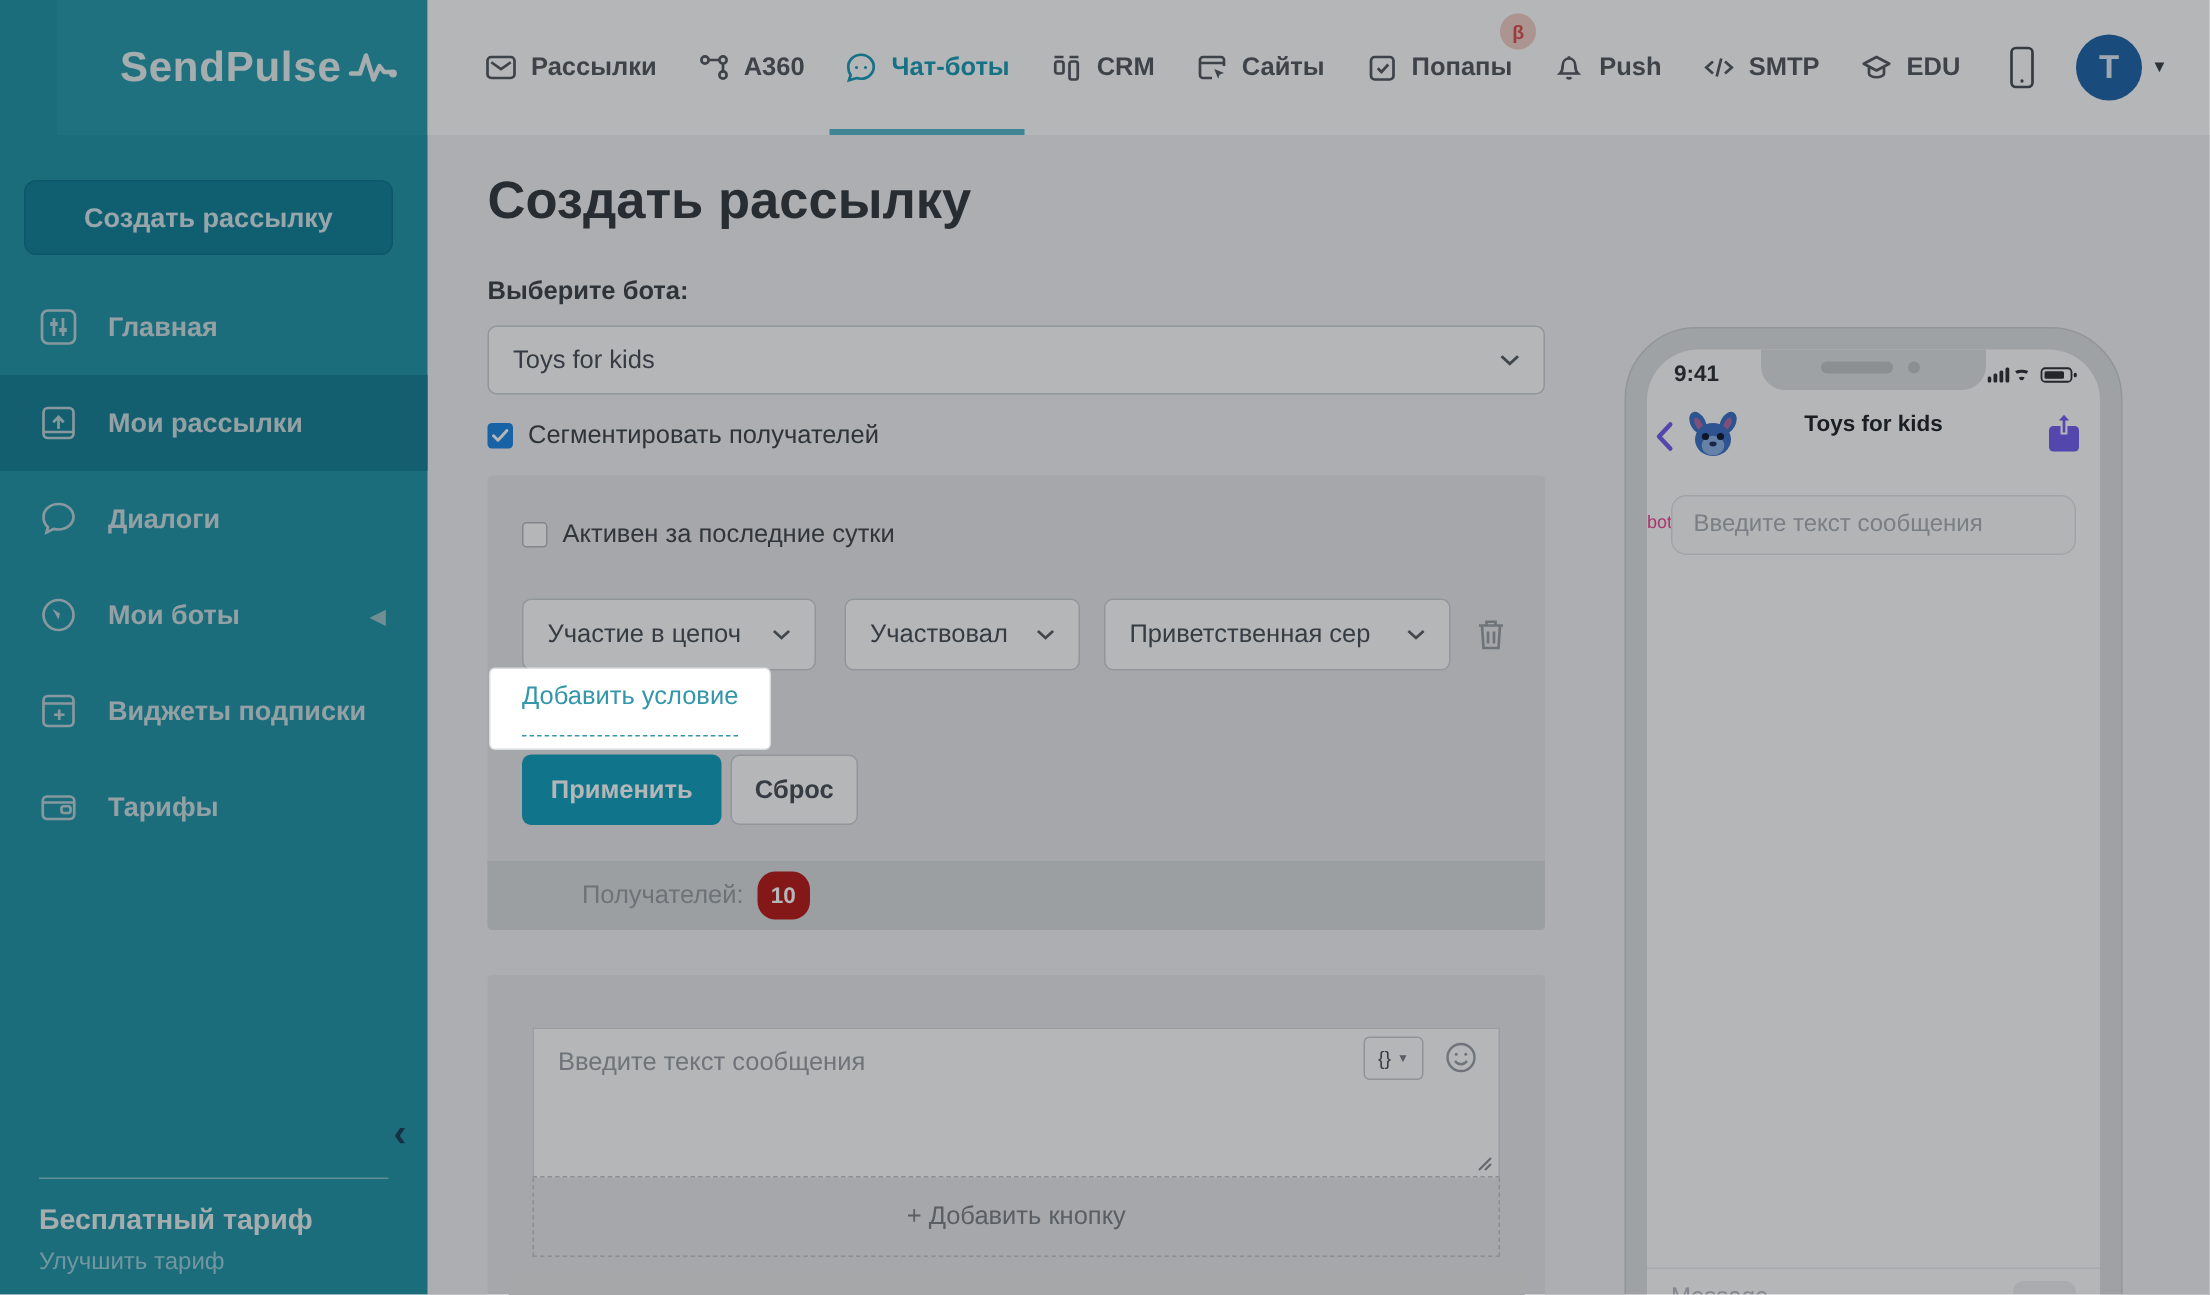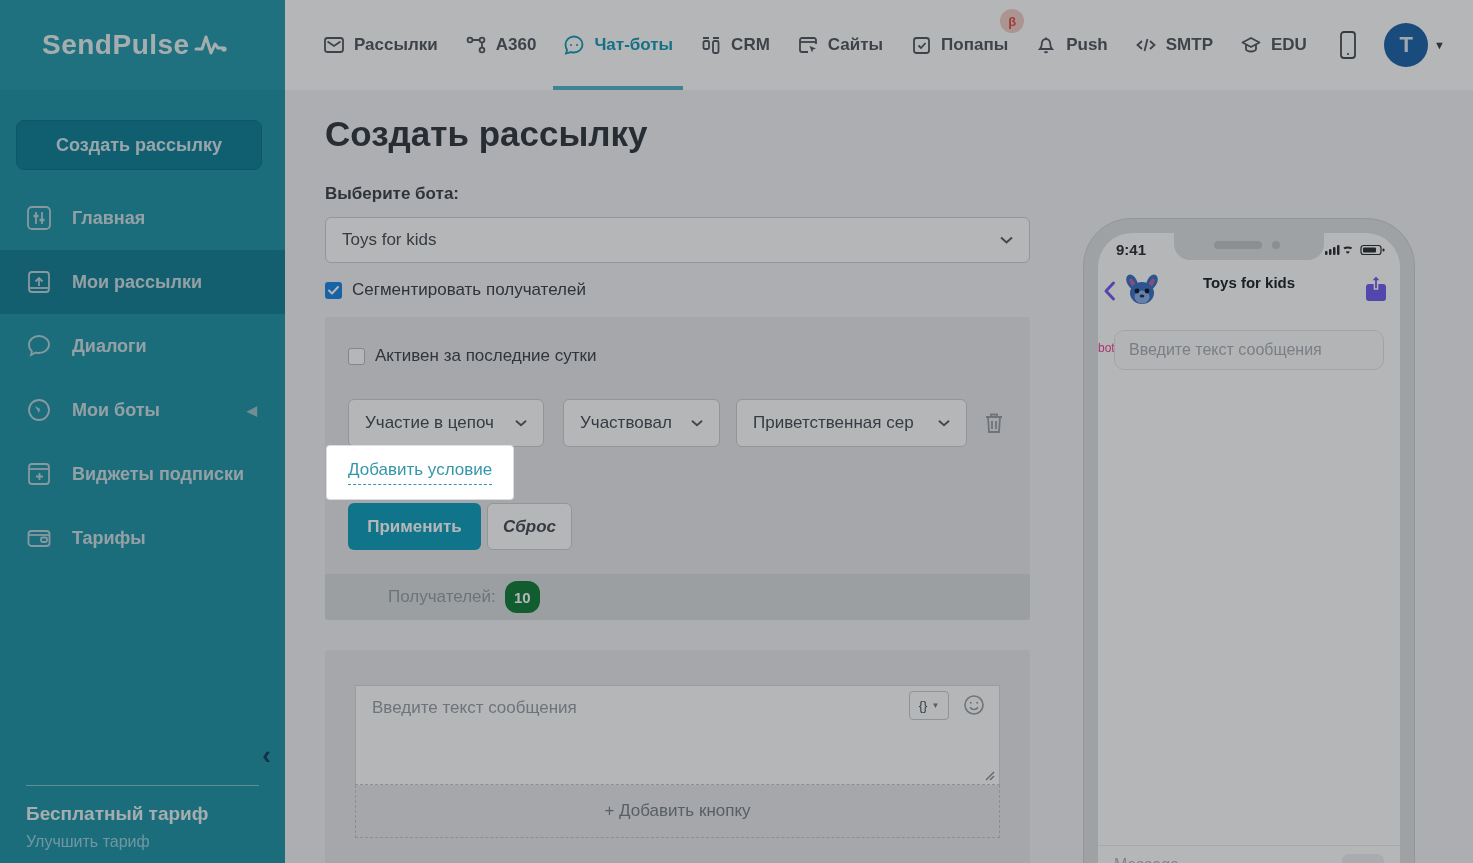--- a/index.html
+++ b/index.html
@@ -5,21 +5,21 @@
   * { margin:0; padding:0; box-sizing:border-box; }
   html,body { width:1473px; height:863px; }
   body {
     position:relative; overflow:hidden;
     font-family:"Liberation Sans", sans-serif;
     background:#f3f4f6; color:#3a424a;
   }
   svg { display:block; }
 
   
-  .sidebar { position:absolute; left:0; top:0; width:285px; height:863px; background:#2397ab; }
+  .sidebar { position:absolute; left:0; top:0; width:285px; height:863px; background:#2397ab;padding-left:38px; }
   .logo { height:90px; background:#2a9db1; display:flex; align-items:center; padding-left:42px;
           color:#e9f2f4; font-size:28px; font-weight:bold; letter-spacing:.5px; }
   .logo .pulse { margin-left:4px; }
   .create-btn { position:absolute; left:16px; top:120px; width:246px; height:50px;
     background:#13839b; border:1px solid #0f7790; border-radius:8px; color:#d6e9ee;
     font-size:18px; font-weight:600; display:flex; align-items:center; justify-content:center; cursor:pointer; }
   .snav { position:absolute; top:186px; left:0; right:0; }
   .snav-item { height:64px; display:flex; align-items:center; padding-left:26px; gap:20px;
     color:#cfe1e6; font-size:18px; font-weight:600; cursor:pointer; position:relative; }
   .snav-item.active { background:#188399; }
@@ -66,32 +66,32 @@
   .panel { position:absolute; left:40px; top:227px; width:705px; height:303px; background:#e9eaec; border-radius:3px; }
   .active-check { position:absolute; left:23px; top:29px; font-size:17px; color:#41484f; }
   .cond-select { position:absolute; top:82px; height:48px; }
   .cond-1 { left:23px; width:196px; }
   .cond-2 { left:238px; width:157px; }
   .cond-3 { left:411px; width:231px; }
   .trash { position:absolute; left:658px; top:94px; color:#9aa1a7; cursor:pointer; }
   .spotlight { position:absolute; left:2px; top:129px; width:186px; height:53px; background:#ffffff;
     border-radius:3px; z-index:60; display:flex; align-items:center; padding-left:21px;
     box-shadow:0 0 0 1px rgba(255,255,255,.6); }
-  .add-cond-link { color:#3496aa; font-size:17px; border-bottom:1px dashed #3496aa; padding-bottom:4px; cursor:pointer; }
+  .add-cond-link { color:#3496aa; font-size:17px; border-bottom:1px dashed #3496aa; padding-bottom:16px; cursor:pointer; }
   .apply-btn { position:absolute; left:23px; top:186px; width:133px; height:47px; background:#14a3c1;
     border:none; border-radius:6px; color:#fff; font-size:17px; font-weight:600; cursor:pointer;
     font-family:inherit; }
   .reset-btn { position:absolute; left:162px; top:186px; width:85px; height:47px; background:#fff;
     border:1px solid #ccd1d5; border-radius:6px; color:#4a5159; font-size:17px; font-weight:600;
-    cursor:pointer; font-family:inherit;font-style:italic; }
+    cursor:pointer; font-family:inherit; }
   .panel-footer { position:absolute; left:0; right:0; bottom:0; height:46px; background:#dcdee0;
     display:flex; align-items:center; padding-left:23px; border-radius:0 0 3px 3px; }
   .recip-label { color:#98a0a6; font-size:17px;margin-left:40px; }
   .recip-badge { margin-left:9px; min-width:35px; height:24px; padding:16px 8px; border-radius:12px;
-    background:#15803d; color:#fff; font-size:15px; font-weight:bold;
+    background:#b91c1c; color:#fff; font-size:15px; font-weight:bold;
     display:flex; align-items:center; justify-content:center; }
 
   .composer { position:absolute; left:40px; top:560px; width:705px; height:320px; background:#e9eaec; border-radius:3px; }
   .msg-area { position:absolute; left:30px; top:35px; width:645px; height:100px; background:#fff;
     border:1px solid #d8dcdf; border-bottom:1px dashed #c3c8cc; cursor:text; }
   .msg-placeholder { position:absolute; left:16px; top:12px; color:#9aa1a8; font-size:17px; }
   .vars-btn { position:absolute; right:50px; top:5px; width:40px; height:29px; background:#fff;
     border:1px solid #c9ced2; border-radius:4px; display:flex; align-items:center; justify-content:center;
     gap:4px; font-size:13px; color:#4a5159; cursor:pointer; }
   .vars-caret { color:#7b838a; font-size:8px; }

